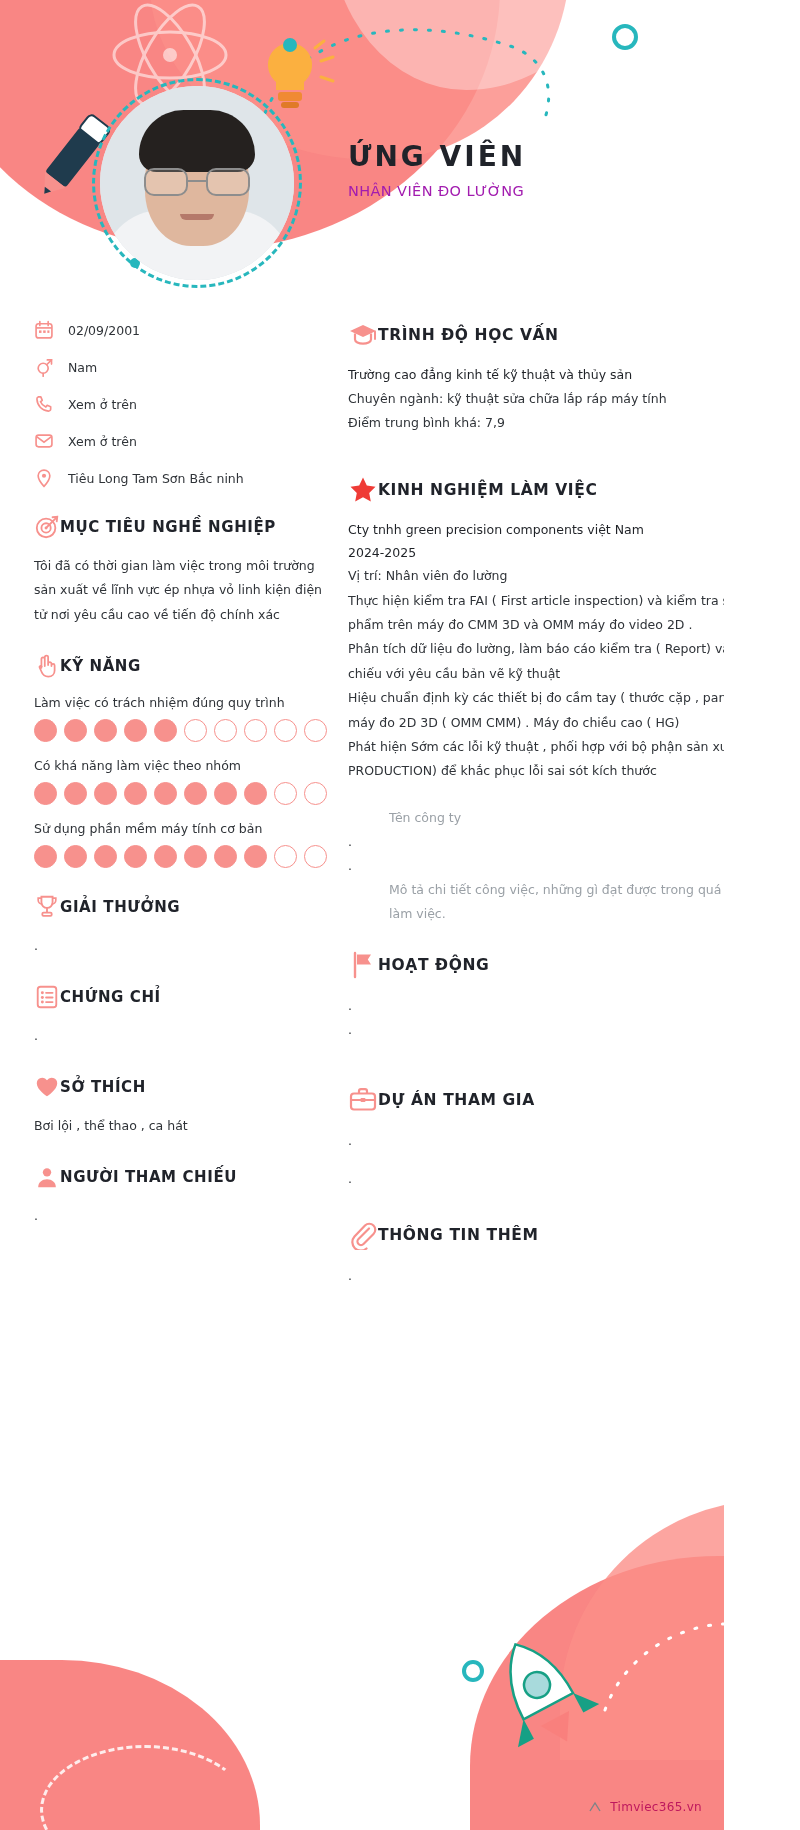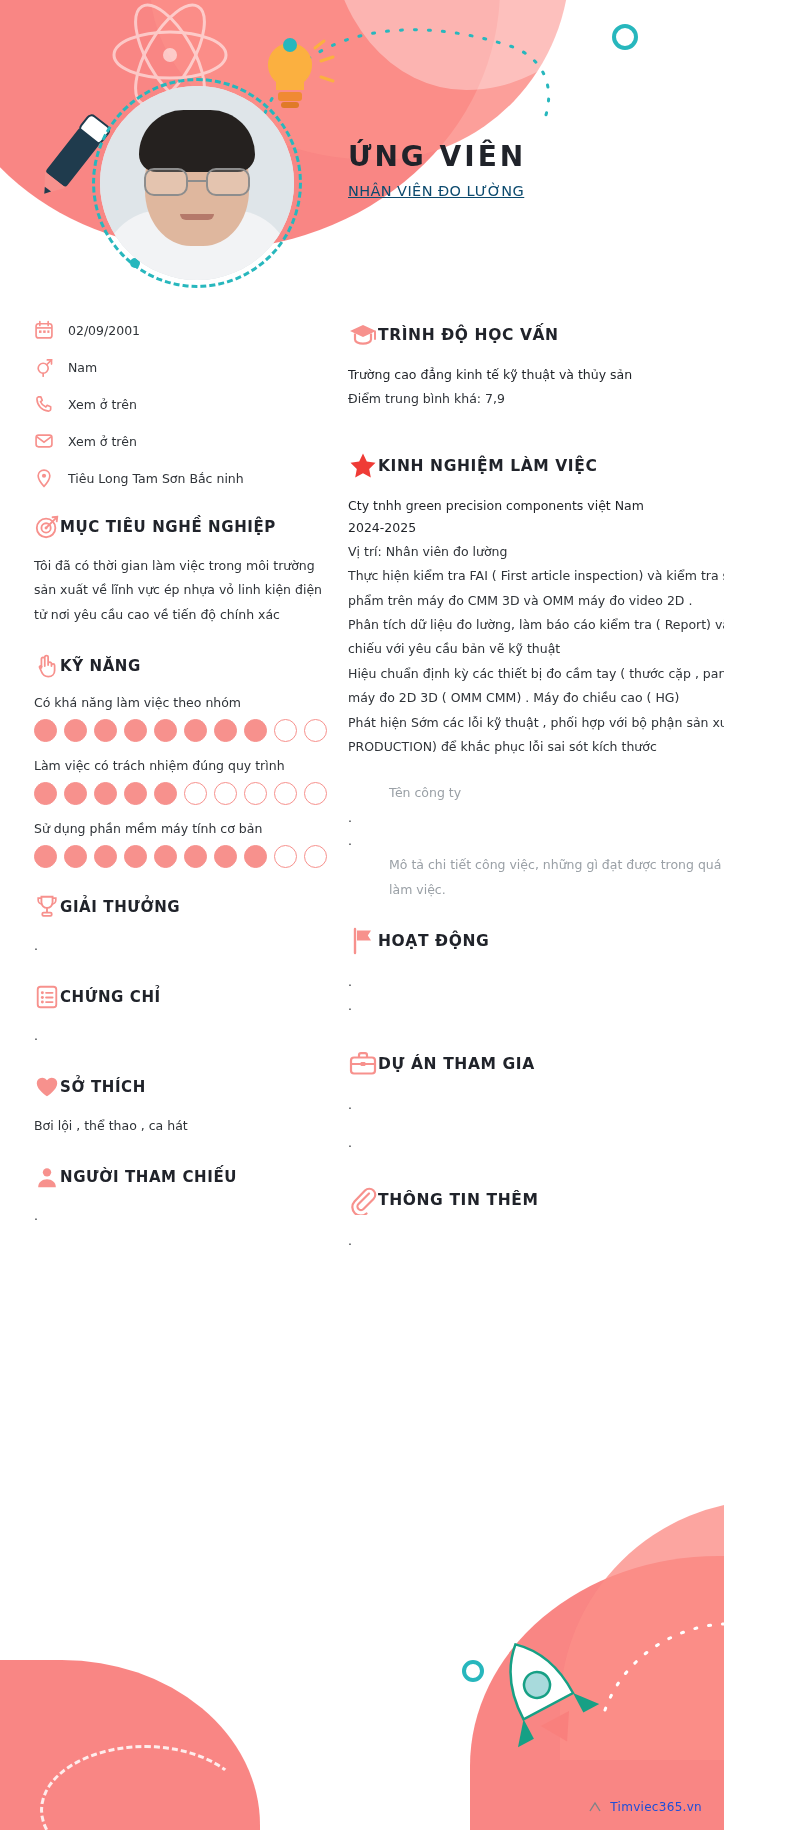--- a/index.html
+++ b/index.html
@@ -92,21 +92,21 @@
   .p-bridge{ position:absolute; left:44px; top:12px; width:18px; height:2px; background:#8d8d8d; }
   .p-mouth{ position:absolute; left:50%; top:128px; transform:translateX(-50%);
             width:34px; height:6px; background:#b5796a; border-radius:0 0 14px 14px; }
 
   
   .name-block { position: absolute; left: 348px; top: 140px; }
   .cv-name {
     font-size: 28px; font-weight: bold; letter-spacing: 3px; color: #20232a;
   }
   .cv-role {
-    margin-top: 10px; font-size: 14.5px; color: #0c4a6e; letter-spacing: .4px; text-decoration: underline;
+    margin-top: 10px; font-size: 14.5px; color: #a21caf; letter-spacing: .4px;
   }
 
   
   .col-left  { position: absolute; left: 34px;  top: 320px; width: 300px; }
   .col-right { position: absolute; left: 348px; top: 320px; width: 430px; }
 
   
   .contact-row {
     display: flex; align-items: center; gap: 14px; margin-bottom: 17px;
   }
@@ -156,21 +156,21 @@
     border: 3px dashed #ffffff; border-radius: 50%;
     border-right-color: transparent; border-bottom-color: transparent; opacity: .85;
   }
   .rocket { left: 455px; top: 1625px; width: 180px; height: 150px; }
   .ring-teal2 { left: 462px; top: 1660px; width: 22px; height: 22px;
     border: 4px solid #27b7bd; border-radius: 50%; }
   .ftr-dots2 { left: 600px; top: 1600px; width: 170px; height: 120px; }
 
   .watermark {
     position: absolute; right: 22px; bottom: 16px;
-    font-size: 12px; color: #1d4ed8; letter-spacing: .3px;
+    font-size: 12px; color: #be185d; letter-spacing: .3px;
     display: flex; align-items: center; gap: 8px;
   }
 </style>
 </head>
 <body>
 
 <div class="page">
 
   <div class="deco hdr-blob-1"></div>
   <div class="deco hdr-blob-2"></div>
@@ -297,46 +297,46 @@
     <div class="body-text">Tôi đã có thời gian làm việc trong  môi trường sản xuất về lĩnh vực ép nhựa vỏ linh kiện điện tử nơi yêu cầu cao về tiến độ chính xác</div>
 
     <div class="sec-head">
       <svg class="ico" viewBox="0 0 28 28">
         <path d="M8 16V6.5a1.8 1.8 0 0 1 3.6 0V14m0-1.5V4.5a1.8 1.8 0 0 1 3.6 0V13m0-1.4a1.8 1.8 0 0 1 3.6 0V14m0-.6a1.7 1.7 0 0 1 3.4 0v5.4c0 4-2.8 6.6-6.8 6.6-4.2 0-6.1-1.9-7.3-5.2L6 15.6c-.5-1.4 1.5-2.6 2.4-1.1" fill="none" stroke="#f7918d" stroke-width="1.9" stroke-linecap="round" stroke-linejoin="round"></path>
       </svg>
       <span class="title">KỸ NĂNG</span>
     </div>
 
     <div>
+      <div class="skill-label">Làm việc có trách nhiệm đúng quy trình</div>
+      <div class="dots">
+        <span class="dot on"></span>
+          <span class="dot on"></span>
+          <span class="dot on"></span>
+        <span class="dot on"></span>
+          <span class="dot on"></span>
+          <span class="dot"></span>
+        <span class="dot"></span>
+          <span class="dot"></span>
+          <span class="dot"></span>
+          <span class="dot"></span>
+      </div>
+    </div>
+
+    <div>
       <div class="skill-label">Có khá năng làm việc theo nhóm</div>
       <div class="dots">
         <span class="dot on"></span>
           <span class="dot on"></span>
           <span class="dot on"></span>
         <span class="dot on"></span>
           <span class="dot on"></span>
           <span class="dot on"></span>
         <span class="dot on"></span>
           <span class="dot on"></span>
-          <span class="dot"></span>
-          <span class="dot"></span>
-      </div>
-    </div>
-
-    <div>
-      <div class="skill-label">Làm việc có trách nhiệm đúng quy trình</div>
-      <div class="dots">
-        <span class="dot on"></span>
-          <span class="dot on"></span>
-          <span class="dot on"></span>
-        <span class="dot on"></span>
-          <span class="dot on"></span>
-          <span class="dot"></span>
-        <span class="dot"></span>
-          <span class="dot"></span>
           <span class="dot"></span>
           <span class="dot"></span>
       </div>
     </div>
 
     <div>
       <div class="skill-label">Sử dụng phần mềm máy tính cơ bản</div>
       <div class="dots">
         <span class="dot on"></span>
           <span class="dot on"></span>
@@ -399,20 +399,21 @@
 
     <div class="sec-head" style="margin-top:0">
       <svg class="ico" viewBox="0 0 30 30">
         <path d="M15 5 L28 11 L15 17 L2 11 Z" fill="#f7918d"></path>
         <path d="M7 13.5v6c0 2.4 3.6 4.2 8 4.2s8-1.8 8-4.2v-6" fill="none" stroke="#f7918d" stroke-width="2.2"></path>
         <line x1="27" y1="11.5" x2="27" y2="19" stroke="#f7918d" stroke-width="2" stroke-linecap="round"></line>
       </svg>
       <span class="title">TRÌNH ĐỘ HỌC VẤN</span>
     </div>
     <div class="bold-line">Trường cao đẳng kinh tế kỹ thuật và thủy sản</div>
+    <div class="body-text">Chuyên ngành: kỹ thuật sửa chữa lắp ráp máy tính</div>
     <div class="body-text">Điểm trung bình khá: 7,9</div>
 
     <div class="sec-head" style="margin-top:40px">
       <svg class="ico" viewBox="0 0 30 30">
         <path d="M15 2.5 L18.8 10.6 L27.5 11.7 L21.2 17.9 L22.8 26.5 L15 22.3 L7.2 26.5 L8.8 17.9 L2.5 11.7 L11.2 10.6 Z" fill="#ef3b36"></path>
       </svg>
       <span class="title">KINH NGHIỆM LÀM VIỆC</span>
     </div>
     <div class="bold-line">Cty tnhh green precision components việt Nam</div>
     <div class="bold-line">2024-2025</div>
@@ -431,21 +432,21 @@
     <div class="sec-head" style="margin-top:24px">
       <svg class="ico" viewBox="0 0 30 30">
         <line x1="7" y1="3" x2="7" y2="27" stroke="#f7918d" stroke-width="2.4" stroke-linecap="round"></line>
         <path d="M9 4.5h14l-3.2 5 3.2 5H9z" fill="#f7918d"></path>
       </svg>
       <span class="title">HOẠT ĐỘNG</span>
     </div>
     <div class="dot-line">.</div>
     <div class="dot-line">.</div>
 
-    <div class="sec-head" style="margin-top:32px">
+    <div class="sec-head" style="margin-top:43px">
       <svg class="ico" viewBox="0 0 30 30">
         <rect x="3" y="8.5" width="24" height="16" rx="3" fill="none" stroke="#f7918d" stroke-width="2.2"></rect>
         <path d="M11 8.5V6.2a2 2 0 0 1 2-2h4a2 2 0 0 1 2 2v2.3" fill="none" stroke="#f7918d" stroke-width="2.2"></path>
         <line x1="3" y1="15" x2="27" y2="15" stroke="#f7918d" stroke-width="2"></line>
         <rect x="12.5" y="13" width="5" height="4" rx="1" fill="#f7918d"></rect>
       </svg>
       <span class="title">DỰ ÁN THAM GIA</span>
     </div>
     <div class="dot-line">.</div>
     <div style="height:14px"></div>

